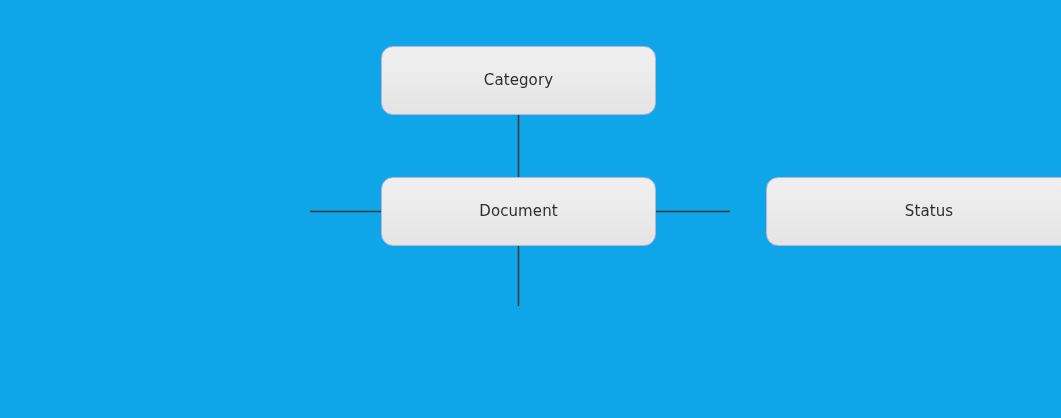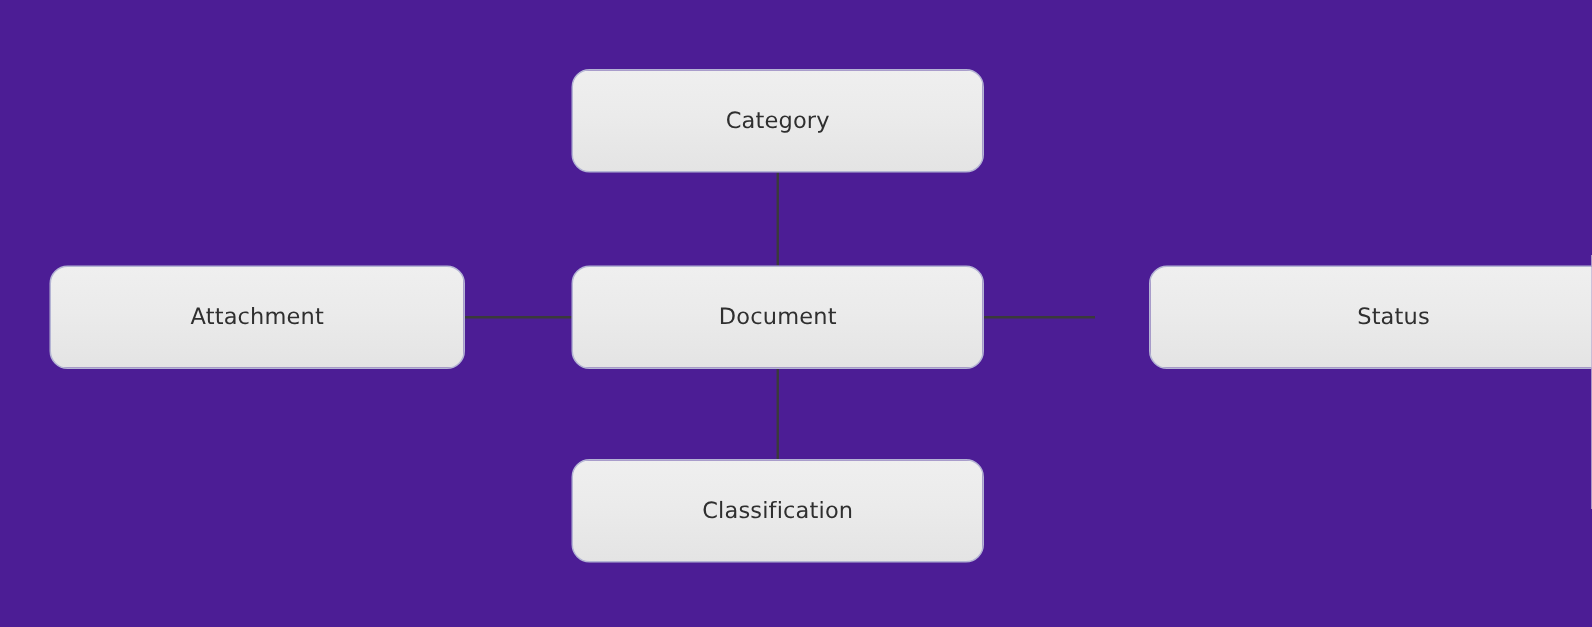--- a/index.html
+++ b/index.html
@@ -10,21 +10,21 @@
   body {
     width: 1061px;
     height: 418px;
     font-family: "DejaVu Sans", "Liberation Sans", sans-serif;
     overflow: hidden;
   }
   #canvas {
     position: relative;
     width: 1061px;
     height: 418px;
-    background: #4c1d95;
+    background: #0ea5e9;
   }
   #edge-layer {
     position: absolute;
     left: 0;
     top: 0;
     width: 1061px;
     height: 418px;
   }
   .node {
     position: absolute;
@@ -60,29 +60,23 @@
     <line x1="518.5" y1="115" x2="518.5" y2="177" stroke="#3a3a3a" stroke-width="1.6"></line>
     <line x1="310" y1="211.5" x2="381" y2="211.5" stroke="#3a3a3a" stroke-width="1.6"></line>
     <line x1="656" y1="211.5" x2="730" y2="211.5" stroke="#3a3a3a" stroke-width="1.6"></line>
     <line x1="518.5" y1="246" x2="518.5" y2="306" stroke="#3a3a3a" stroke-width="1.6"></line>
   </svg>
 
   <div class="node" id="node-category">
     <span class="node-label">Category</span>
   </div>
 
-  <div class="node" id="node-attachment">
-    <span class="node-label">Attachment</span>
-  </div>
 
   <div class="node" id="node-document">
     <span class="node-label">Document</span>
   </div>
 
   <div class="node" id="node-status">
     <span class="node-label">Status</span>
   </div>
 
-  <div class="node" id="node-classification">
-    <span class="node-label">Classification</span>
-  </div>
 
 </div>
 
 </body></html>

